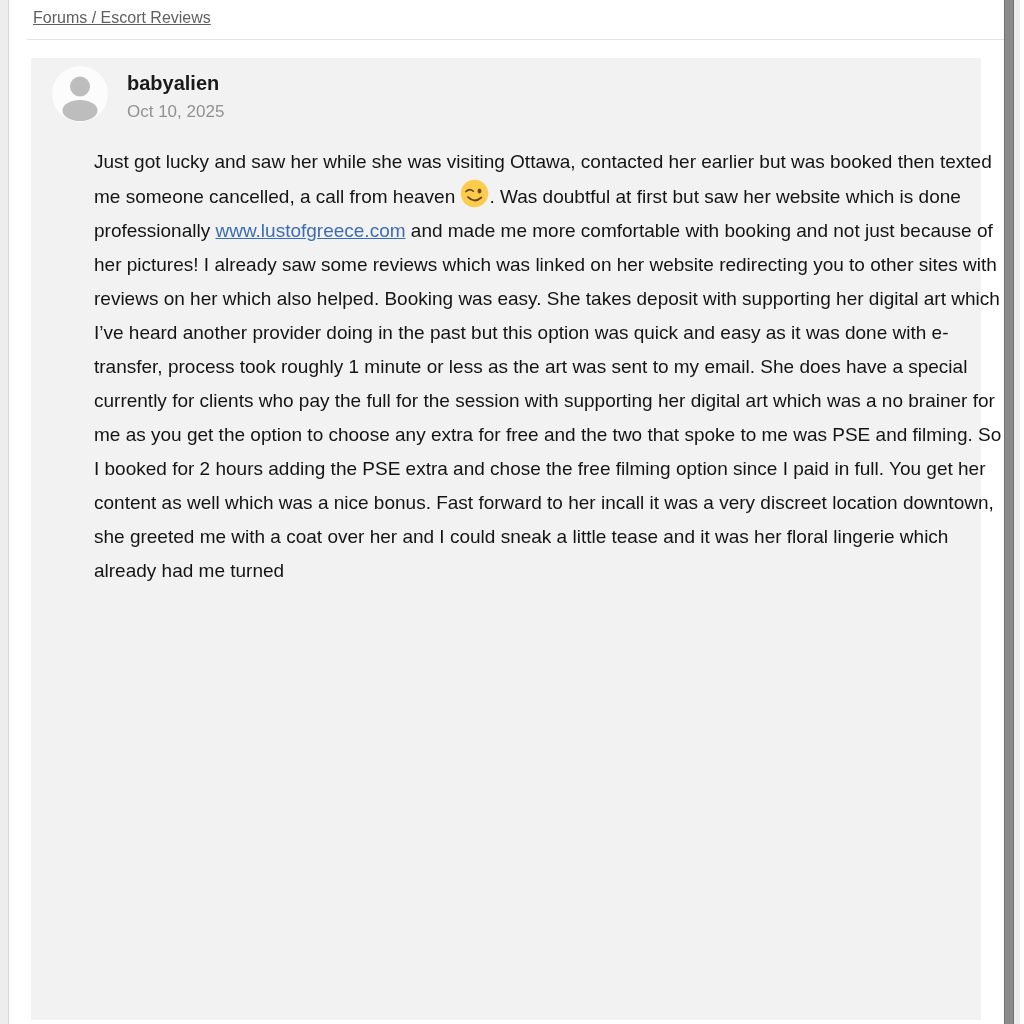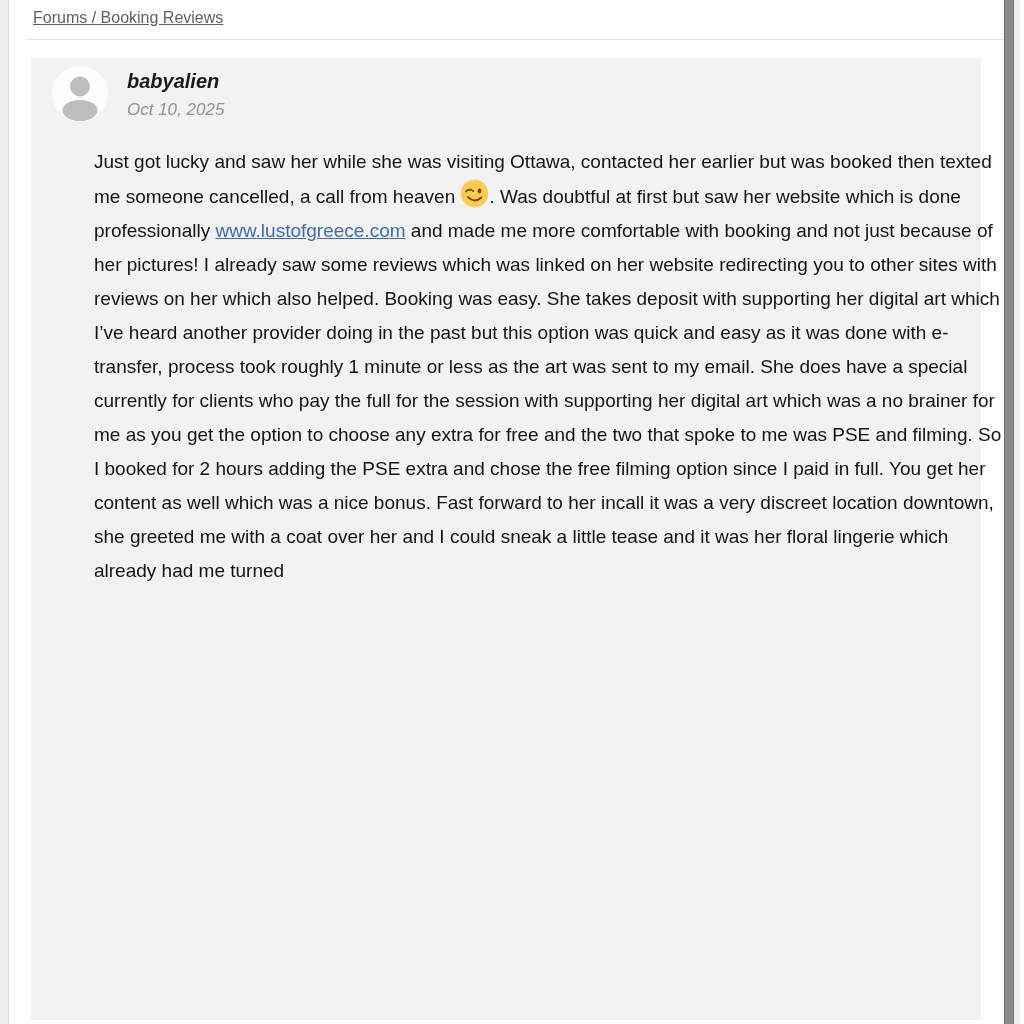--- a/index.html
+++ b/index.html
@@ -44,21 +44,21 @@
     margin-left:-6px;
   }
   .card {
     margin-top:18px;
     margin-left:-2px;
     width:950px;
     height:962px;            
     background:#f2f2f2;
     padding:8px 21px 40px 21px;
   }
-  .card-header { display:flex; align-items:flex-start;font-style:italic; }
+  .card-header { display:flex; align-items:flex-end; }
   .avatar {
     width:56px; height:56px;
     border-radius:50%;
     background:#fcfcfc;
     overflow:hidden;
     flex:0 0 56px;
   }
   .author-block { margin-left:19px; padding-top:4px; }
   .author-name { font-size:20px; font-weight:bold; color:#1a1a1a; }
   .post-date { font-size:17px; color:#919191; margin-top:7px; }
@@ -77,21 +77,21 @@
     vertical-align:-5px;
   }
 </style>
 </head>
 <body>
 
 <div class="left-edge"></div>
 
 <div class="content">
 
-  <a class="breadcrumb-link">Forums / Booking Reviews</a>
+  <a class="breadcrumb-link">Forums / Escort Reviews</a>
 
   <div class="divider"></div>
 
   <div class="card">
 
     <div class="card-header">
       <div class="avatar">
         <span>
           <svg width="56" height="56" viewBox="0 0 56 56">
             <circle cx="28" cy="20.5" r="10" fill="#bdbdbd"></circle>

